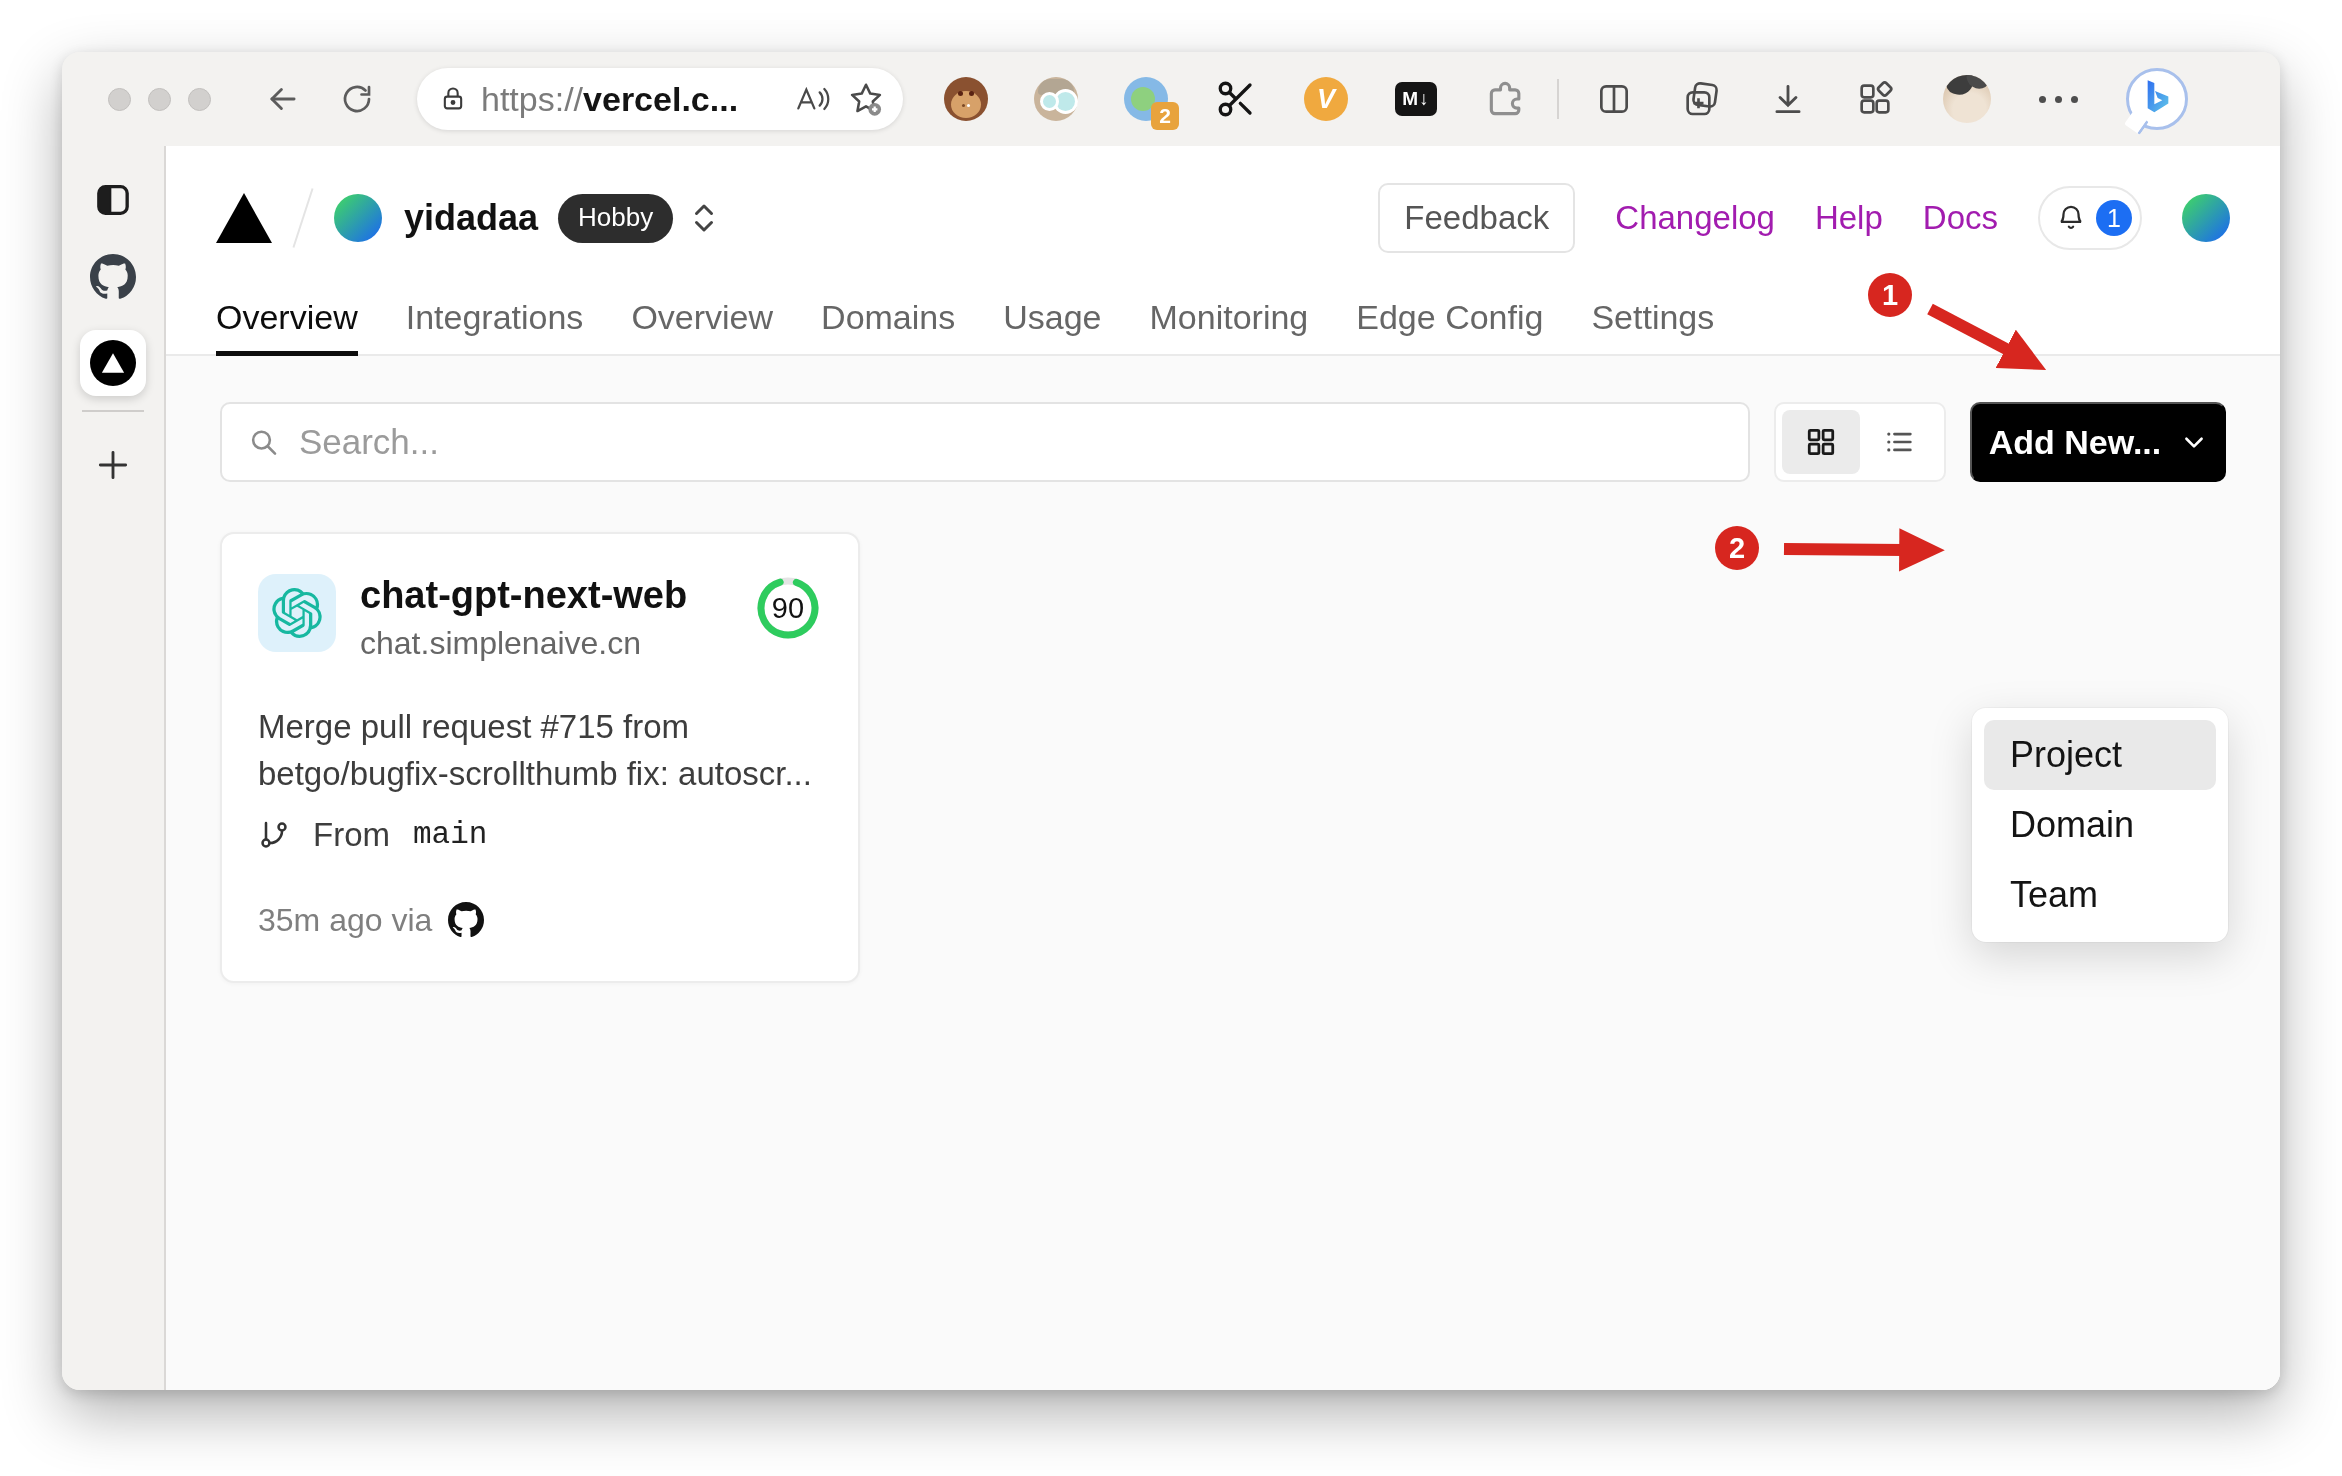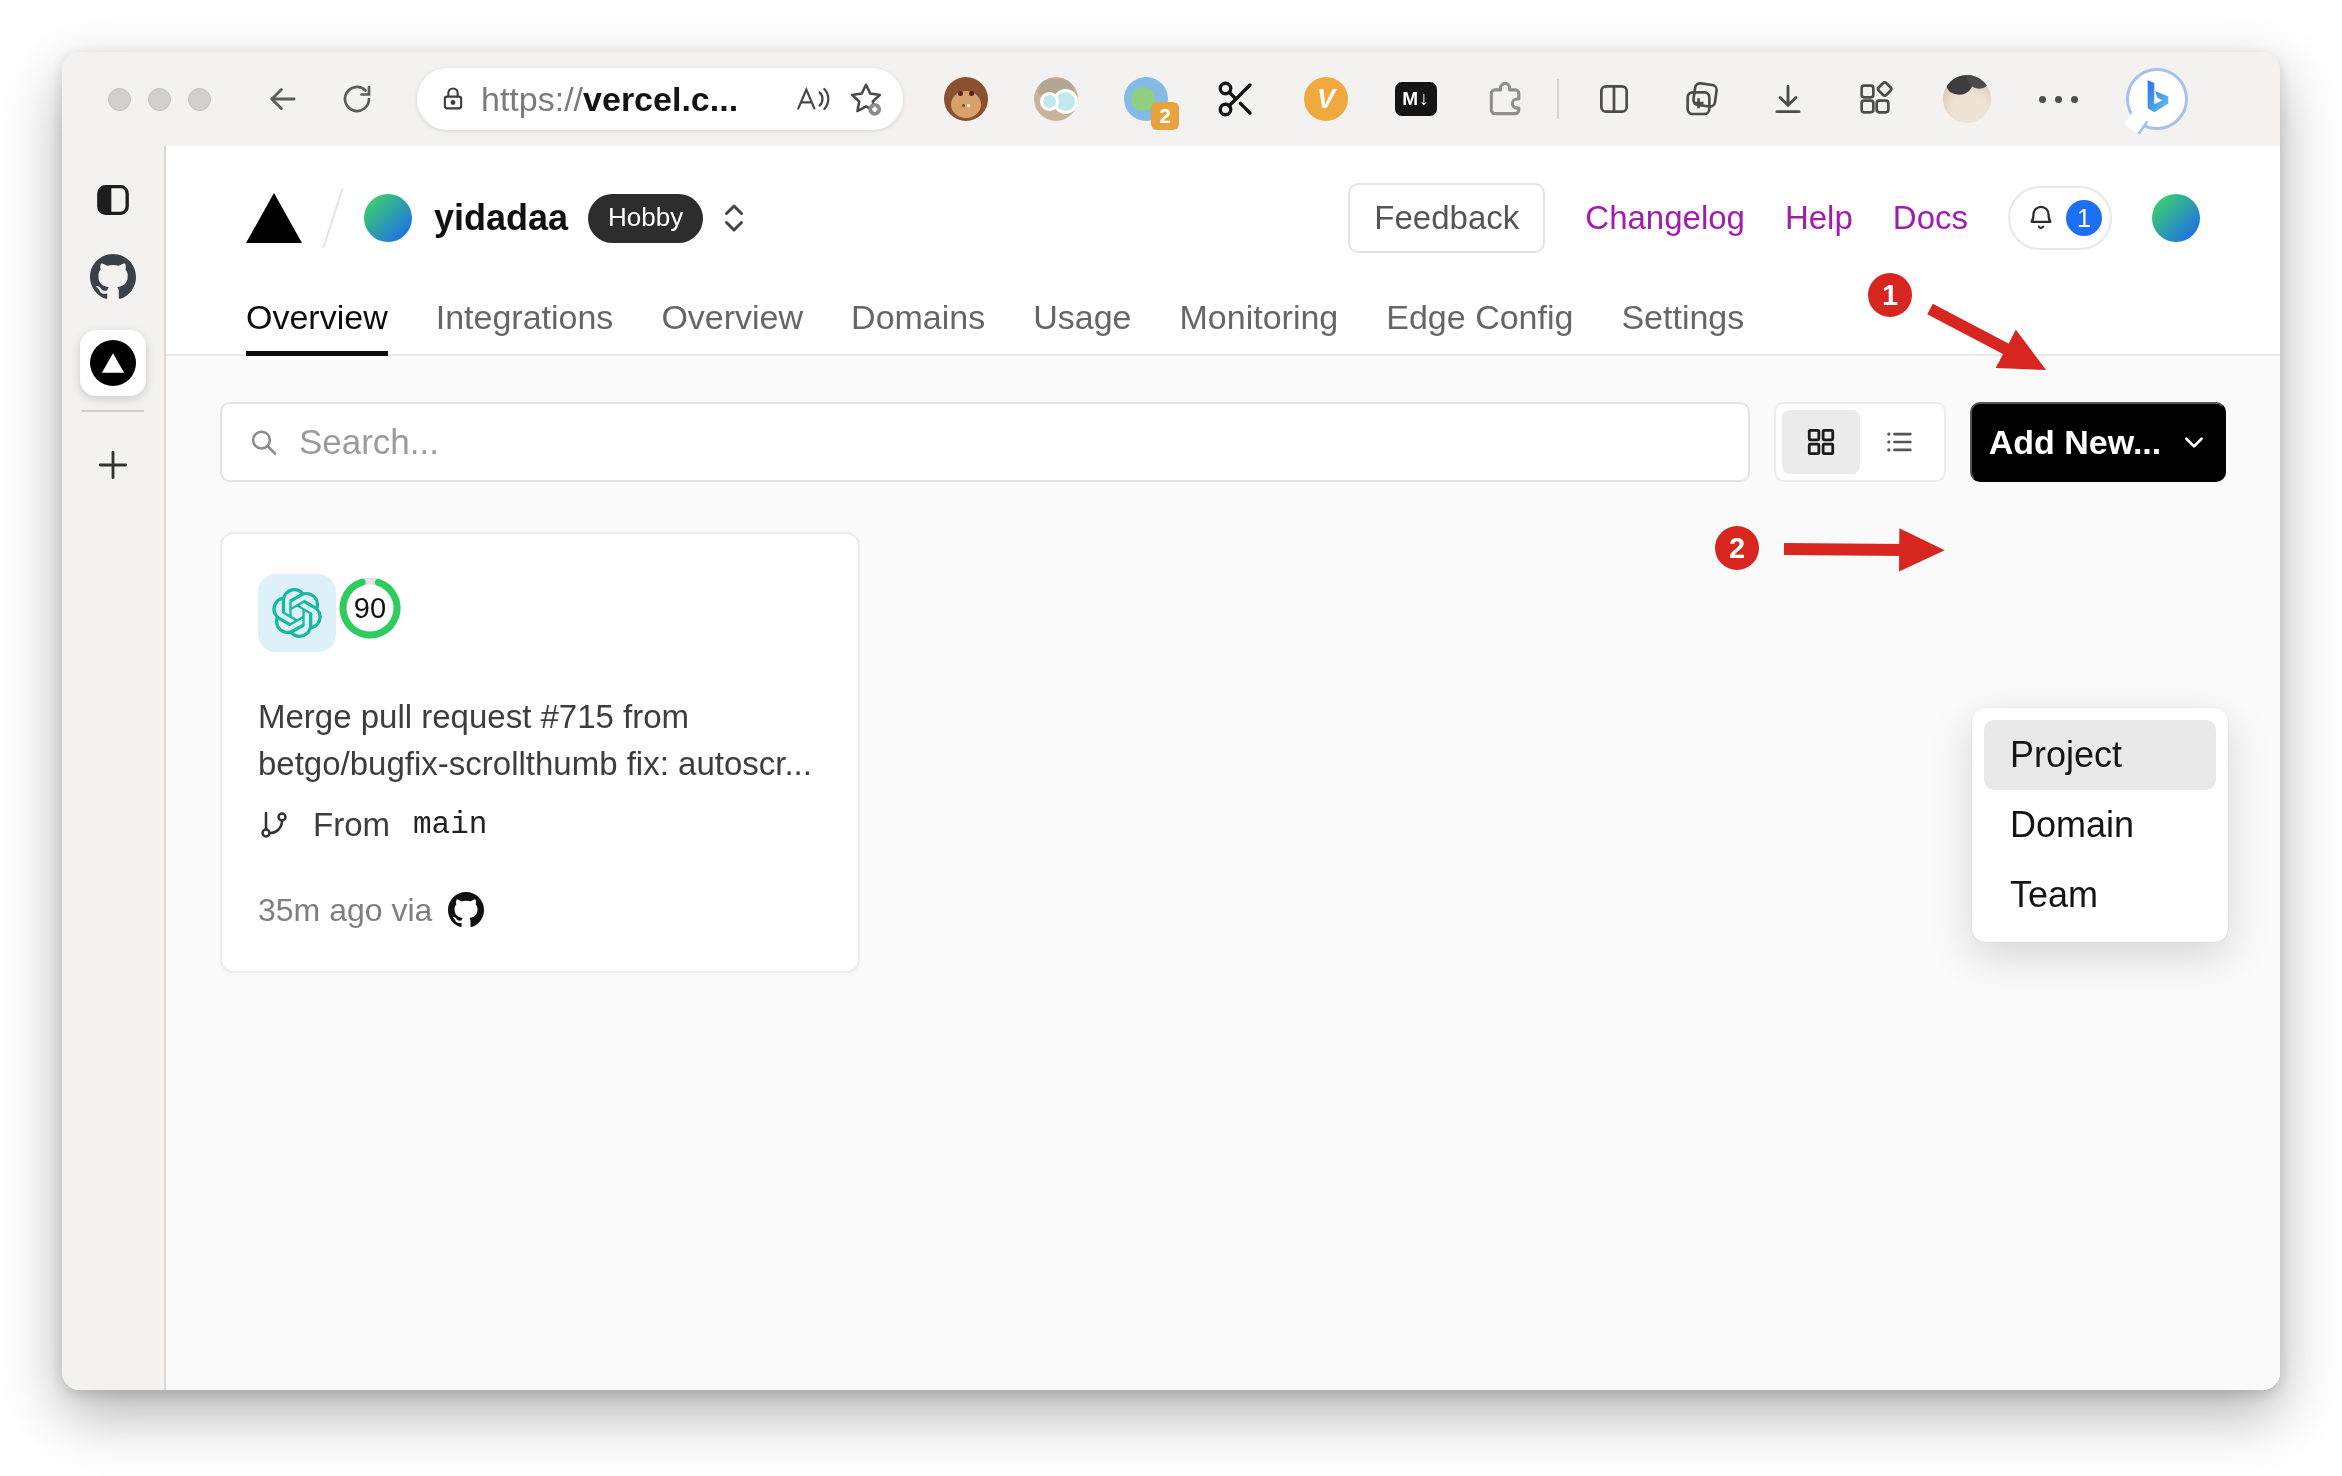--- a/index.html
+++ b/index.html
@@ -58,21 +58,21 @@
   .app-body { display:flex; height:1244px; }
   .vtabs { width:104px; border-right:2px solid #dad8d6; display:flex; flex-direction:column; align-items:center; background:#f3f2f0; }
   .vtab-btn { margin-top:34px; color:#1d1d1d; }
   .active-square { margin-top:30px; width:66px; height:66px; border-radius:16px; background:#fff;
     box-shadow:0 3px 10px rgba(0,0,0,.16); display:flex; align-items:center; justify-content:center; }
   .vercel-dot { width:46px; height:46px; border-radius:50%; background:#000; display:flex; align-items:center; justify-content:center; }
   .vtab-sep { width:62px; height:2px; background:#cfcdcb; margin-top:14px; }
 
   
   .page { flex:1; background:#fff; display:flex; flex-direction:column; position:relative; }
-  .vc-header { padding:0 80px; border-bottom:2px solid #eaeaea; background:#fff; }
+  .vc-header { padding:0 50px; border-bottom:2px solid #eaeaea; background:#fff; }
   .vc-top { height:124px; margin-top:10px; display:flex; align-items:center; }
   .slash { width:2px; height:62px; background:#e4e4e4; transform:rotate(18deg); margin:0 30px; }
   .team-avatar, .user-avatar { width:48px; height:48px; border-radius:50%; background:linear-gradient(135deg,#3ed06c 10%,#1d6fe8 90%); }
   .team-name { font-size:36px; font-weight:700; color:#111; margin-left:22px; }
   .plan-badge { margin-left:20px; background:#2d2d2d; color:#fff; font-size:26px; padding:8px 20px 10px; border-radius:26px; }
   .switcher { margin-left:18px; color:#555; }
   .header-right { margin-left:auto; display:flex; align-items:center; gap:40px; }
   .feedback-btn { border:2px solid #e4e4e4; background:#fff; border-radius:10px; padding:14px 24px; font-size:33px; color:#555; }
   .hlink { font-size:33px; color:#a21caf; }
   .bell-pill { height:64px; border:2px solid #e8e8e8; border-radius:34px; background:#fff; display:flex; align-items:center; gap:10px; padding:0 8px 0 16px; }
@@ -346,20 +346,24 @@
           </button>
         </div>
 
         <div class="card">
           <div class="card-head">
             <div class="openai-sq">
               <svg width="50" height="50" viewBox="0 0 24 24">
                   <path fill="#17b8a0" d="M22.2819 9.8211a5.9847 5.9847 0 0 0-.5157-4.9108 6.0462 6.0462 0 0 0-6.5098-2.9A6.0651 6.0651 0 0 0 4.9807 4.1818a5.9847 5.9847 0 0 0-3.9977 2.9 6.0462 6.0462 0 0 0 .7427 7.0966 5.98 5.98 0 0 0 .511 4.9107 6.051 6.051 0 0 0 6.5146 2.9001A5.9847 5.9847 0 0 0 13.2599 24a6.0557 6.0557 0 0 0 5.7718-4.2058 5.9894 5.9894 0 0 0 3.9977-2.9001 6.0557 6.0557 0 0 0-.7475-7.073zm-9.022 12.6081a4.4755 4.4755 0 0 1-2.8764-1.0408l.1419-.0804 4.7783-2.7582a.7948.7948 0 0 0 .3927-.6813v-6.7369l2.02 1.1686a.071.071 0 0 1 .038.052v5.5826a4.504 4.504 0 0 1-4.4945 4.4944zm-9.6607-4.1254a4.4708 4.4708 0 0 1-.5346-3.0137l.142.0852 4.783 2.7582a.7712.7712 0 0 0 .7806 0l5.8428-3.3685v2.3324a.0804.0804 0 0 1-.0332.0615L9.74 19.9502a4.4992 4.4992 0 0 1-6.1408-1.6464zM2.3408 7.8956a4.485 4.485 0 0 1 2.3655-1.9728V11.6a.7664.7664 0 0 0 .3879.6765l5.8144 3.3543-2.0201 1.1685a.0757.0757 0 0 1-.071 0l-4.8303-2.7865A4.504 4.504 0 0 1 2.3408 7.8956zm16.5963 3.8558L13.1038 8.364 15.1192 7.2a.0757.0757 0 0 1 .071 0l4.8303 2.7913a4.4944 4.4944 0 0 1-.6765 8.1042v-5.6772a.79.79 0 0 0-.407-.667zm2.0107-3.0231l-.142-.0852-4.7735-2.7818a.7759.7759 0 0 0-.7854 0L9.409 9.2297V6.8974a.0662.0662 0 0 1 .0284-.0615l4.8303-2.7866a4.4992 4.4992 0 0 1 6.6802 4.66zM8.3065 12.863l-2.02-1.1638a.0804.0804 0 0 1-.038-.0567V6.0742a4.4992 4.4992 0 0 1 7.3757-3.4537l-.142.0805L8.704 5.459a.7948.7948 0 0 0-.3927.6813zm1.0976-2.3654l2.602-1.4998 2.6069 1.4998v2.9994l-2.5974 1.4997-2.6067-1.4997z"></path>
                 </svg>
             </div>
+            <div class="card-titles">
+              <div class="proj-name">chat-gpt-next-web</div>
+              <div class="proj-domain">chat.simplenaive.cn</div>
+            </div>
             <div class="ring-wrap">
               <svg width="68" height="68" viewBox="0 0 68 68">
                 <circle cx="34" cy="34" r="27" fill="none" stroke="#e4e4e4" stroke-width="7"></circle>
                 <circle cx="34" cy="34" r="27" fill="none" stroke="#2ecc5e" stroke-width="7" stroke-linecap="round" transform="rotate(-72 34 34)" stroke-dasharray="152.68140296446393 169.64600329384882"></circle>
               </svg>
               <div class="num">90</div>
             </div>
           </div>
 
           <div class="commit">Merge pull request #715 from betgo/bugfix-scrollthumb fix: autoscr...</div>

